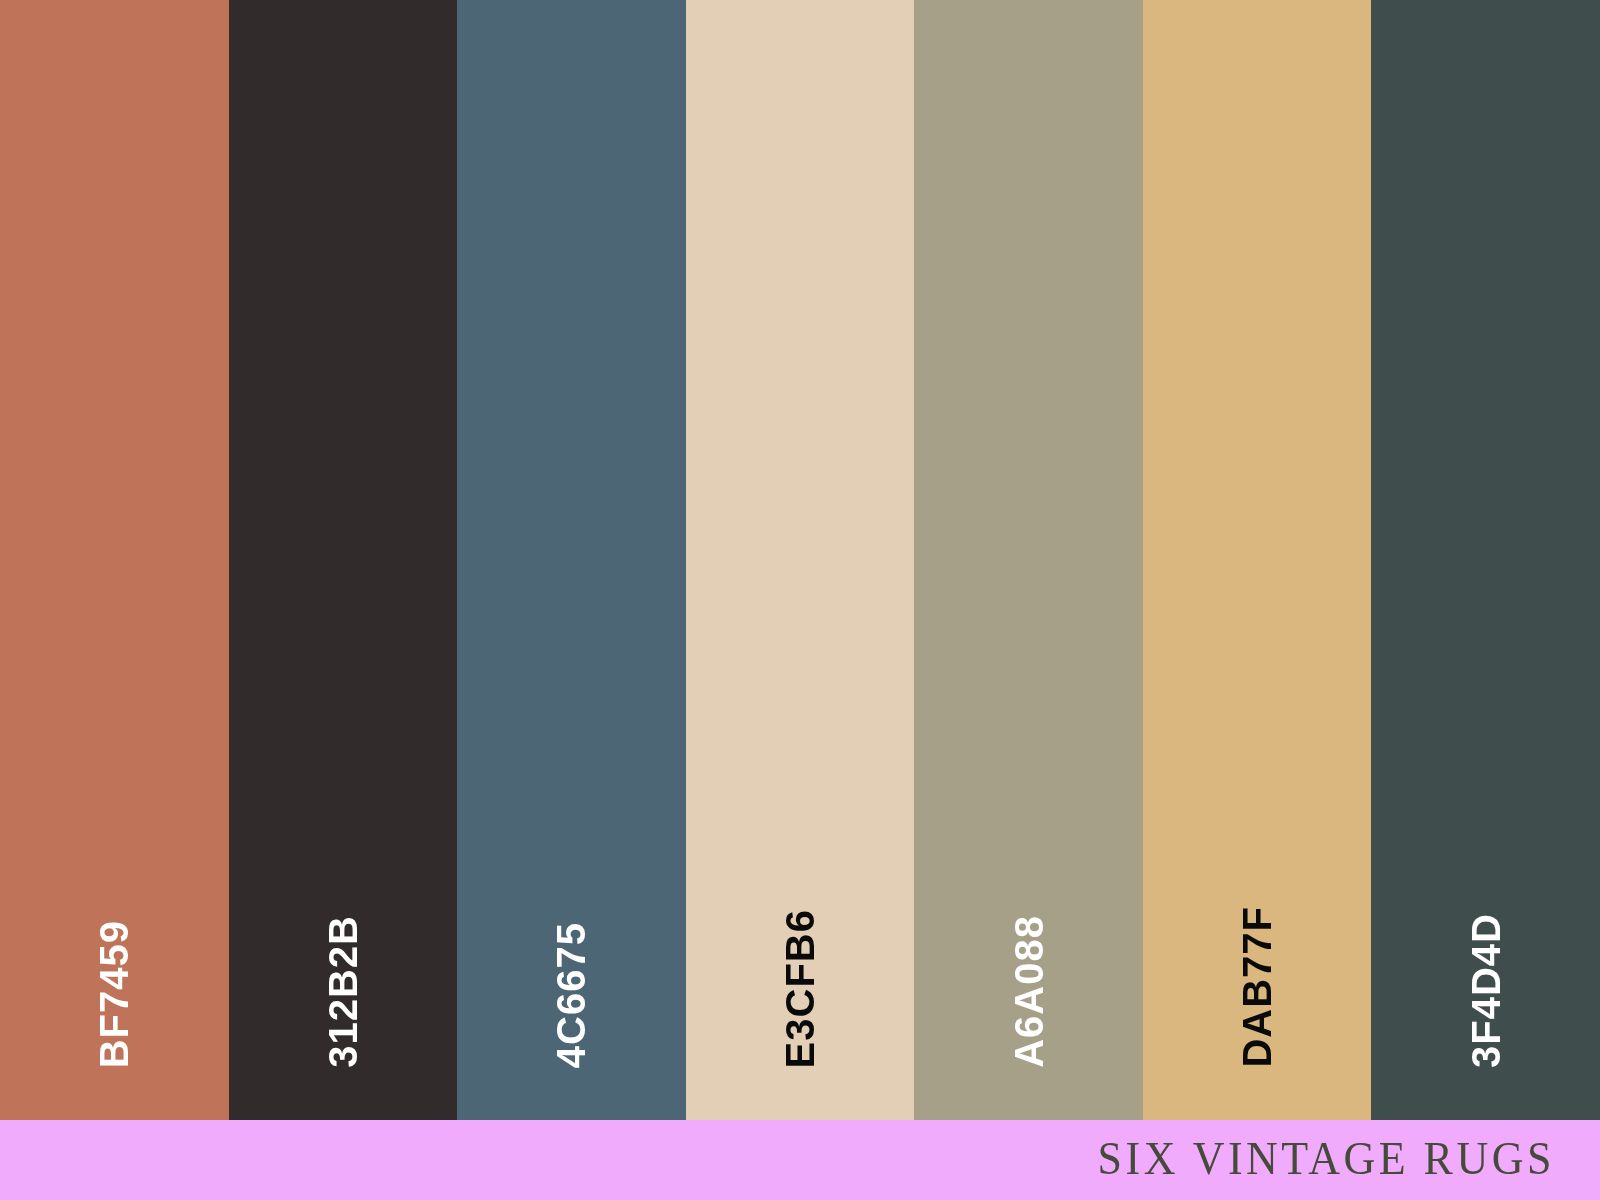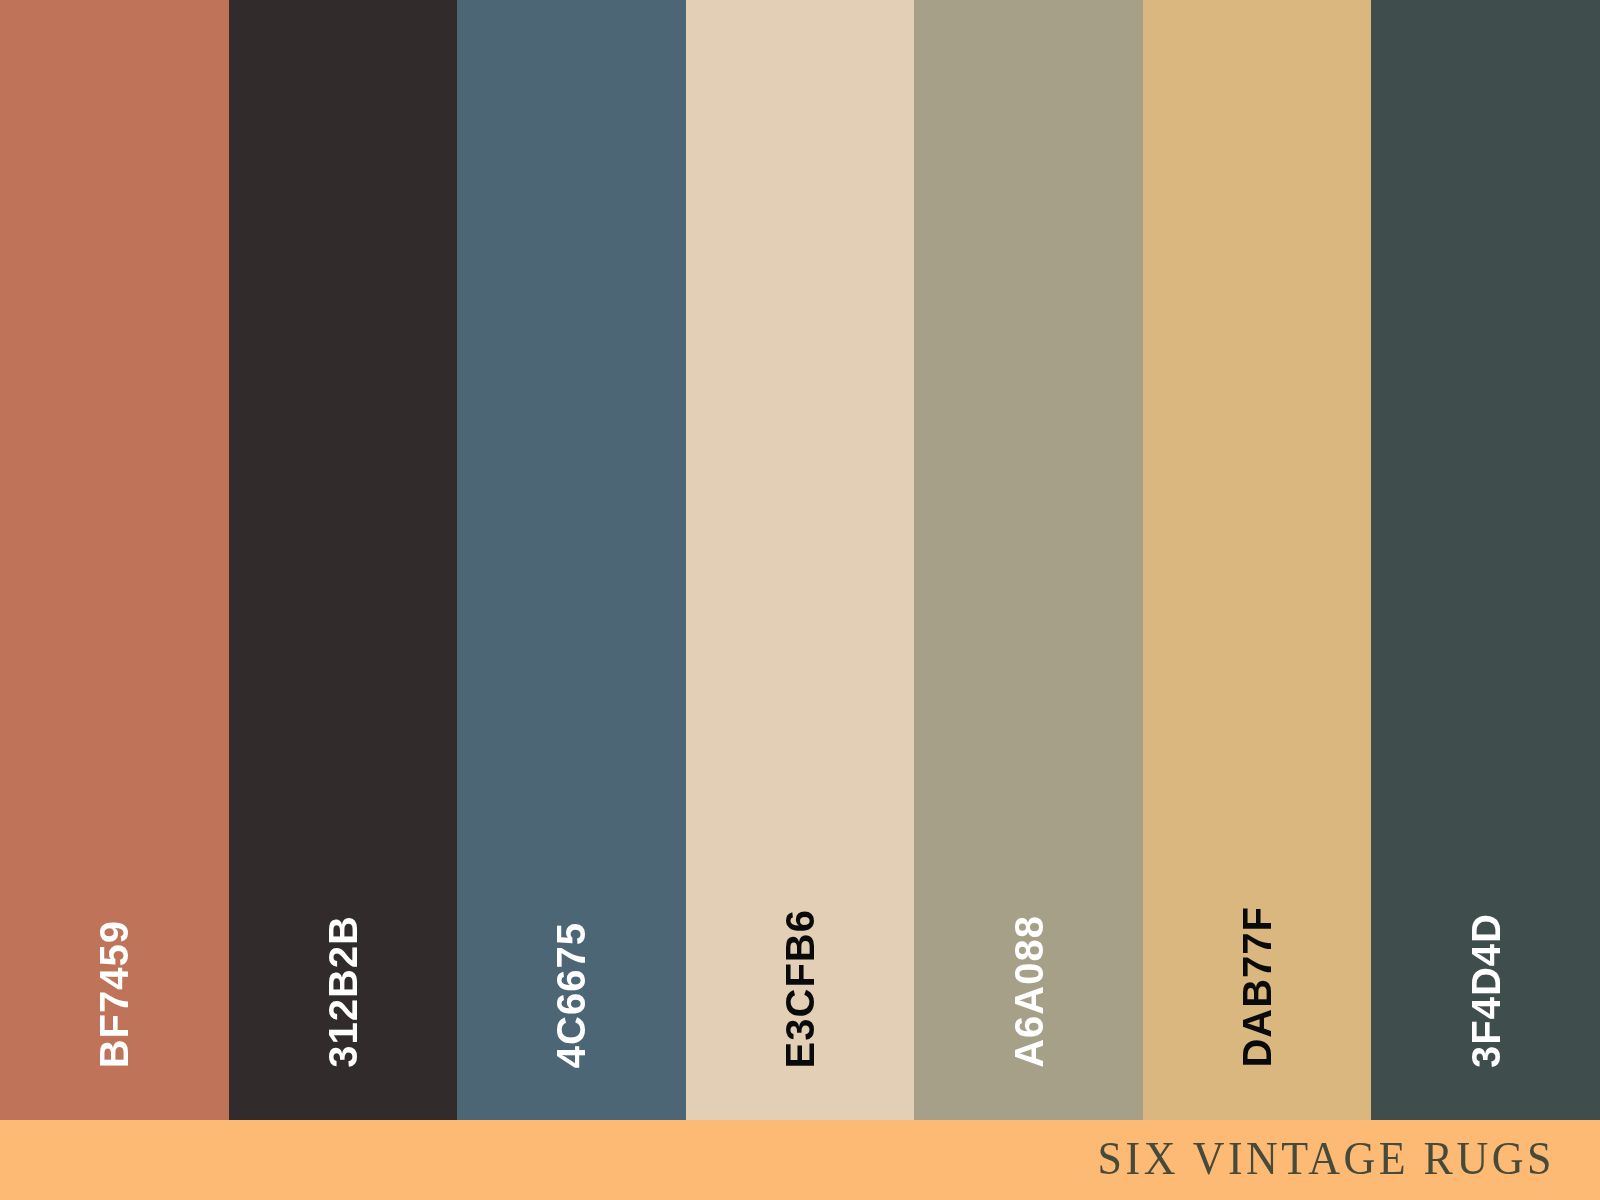--- a/index.html
+++ b/index.html
@@ -61,21 +61,21 @@
     white-space: nowrap;
   }
 
   
   .footer-bar {
     position: absolute;
     left: 0;
     top: 1120px;
     width: 1600px;
     height: 80px;
-    background: #fdba74;
+    background: #f0abfc;
   }
 
   .brand-wordmark {
     position: absolute;
     right: 45px;
     top: 14px;
     font-family: "Liberation Serif", "DejaVu Serif", serif;
     font-size: 44px;
     font-weight: 400;
     letter-spacing: 3.5px;

